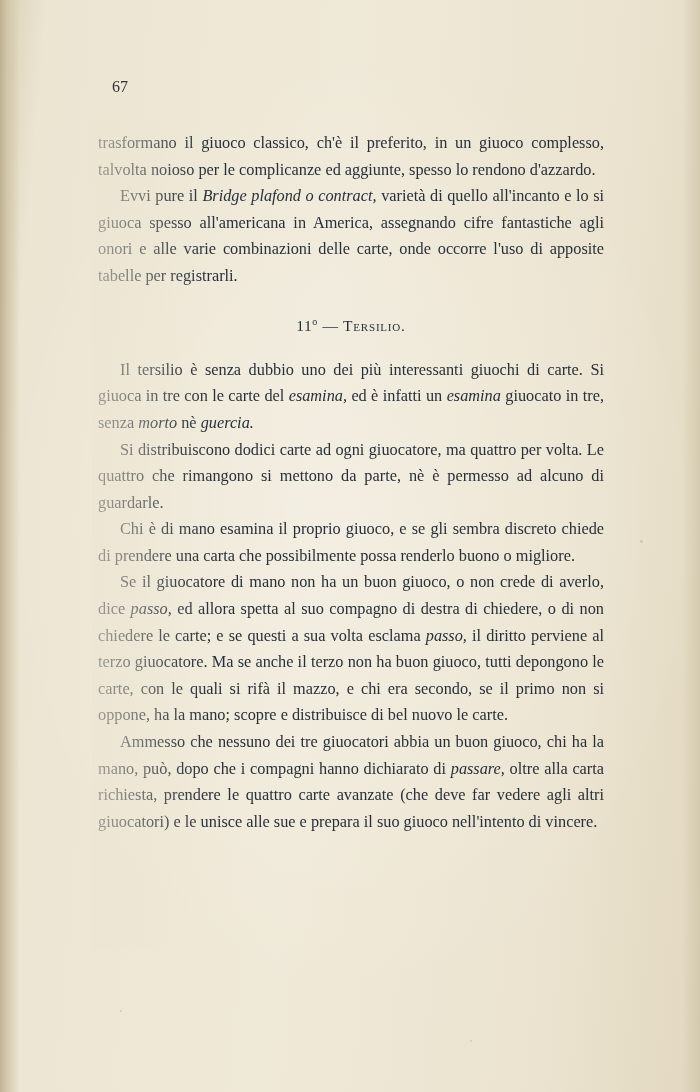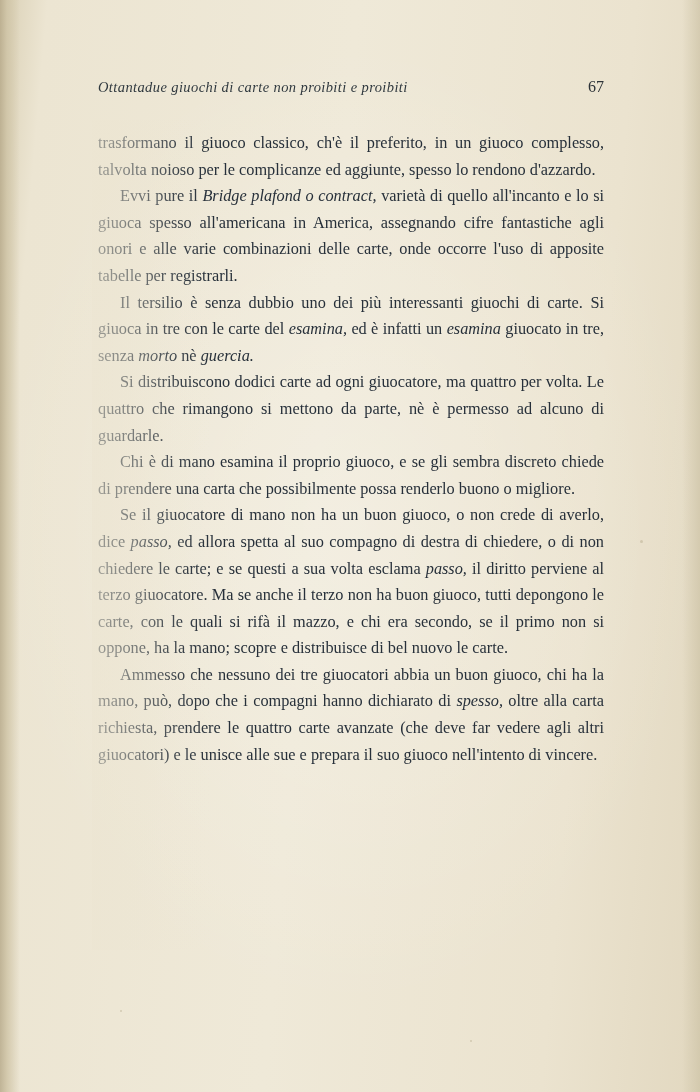--- a/index.html
+++ b/index.html
@@ -111,38 +111,42 @@
 </head>
 <body>
 
 <div class="page">
   <div class="left-edge"></div>
   <div class="right-edge"></div>
 
   <div class="content">
 
     <div class="header">
-      <div class="running-title">Ottantadue giuochi di carte non proibiti e proibiti</div>
       <div class="page-number">67</div>
     </div>
 
     <p class=""><span>trasformano il giuoco classico, ch'è il preferito, in un giuoco complesso, talvolta noioso per le complicanze ed aggiunte, spesso lo rendono d'azzardo.</span></p>
 
     <p class="indent">Evvi pure il <i>Bridge plafond o contract,</i> varietà di quello all'incanto e lo si giuoca spesso all'americana in America, assegnando cifre fantastiche agli onori e alle varie combinazioni delle carte, onde occorre l'uso di apposite tabelle per registrarli.</p>
 
+    <div class="section-heading">
+      <span>11</span><span class="sup">o</span>
+      <span>—</span>
+      <span class="smallcaps">Tersilio.</span>
+    </div>
 
     <p class="indent">Il tersilio è senza dubbio uno dei più interessanti giuochi di carte. Si giuoca in tre con le carte del <i>esamina,</i> ed è infatti un <i>esamina</i> giuocato in tre, senza <i>morto</i> nè <i>guercia.</i></p>
 
     <p class="indent"><span>Si distribuiscono dodici carte ad ogni giuocatore, ma quattro per volta. Le quattro che rimangono si mettono da parte, nè è permesso ad alcuno di guardarle.</span></p>
 
     <p class="indent"><span>Chi è di mano esamina il proprio giuoco, e se gli sembra discreto chiede di prendere una carta che possibilmente possa renderlo buono o migliore.</span></p>
 
     <p class="indent">Se il giuocatore di mano non ha un buon giuoco, o non crede di averlo, dice <i>passo,</i> ed allora spetta al suo compagno di destra di chiedere, o di non chiedere le carte; e se questi a sua volta esclama <i>passo,</i> il diritto perviene al terzo giuocatore. Ma se anche il terzo non ha buon giuoco, tutti depongono le carte, con le quali si rifà il mazzo, e chi era secondo, se il primo non si oppone, ha la mano; scopre e distribuisce di bel nuovo le carte.</p>
 
-    <p class="indent">Ammesso che nessuno dei tre giuocatori abbia un buon giuoco, chi ha la mano, può, dopo che i compagni hanno dichiarato di <i>spesso,</i> oltre alla carta richiesta, prendere le quattro carte avanzate (che deve far vedere agli altri giuocatori) e le unisce alle sue e prepara il suo giuoco nell'intento di vincere.</p>
+    <p class="indent">Ammesso che nessuno dei tre giuocatori abbia un buon giuoco, chi ha la mano, può, dopo che i compagni hanno dichiarato di <i>passare,</i> oltre alla carta richiesta, prendere le quattro carte avanzate (che deve far vedere agli altri giuocatori) e le unisce alle sue e prepara il suo giuoco nell'intento di vincere.</p>
 
   </div>
 
   <div class="fade-overlay"></div>
 
   <div class="speck" style="left:640px; top:540px; width:3px; height:3px;"></div>
   <div class="speck" style="left:120px; top:1010px; width:2px; height:2px;"></div>
   <div class="speck" style="left:470px; top:1040px; width:2px; height:2px;"></div>
 </div>
 

